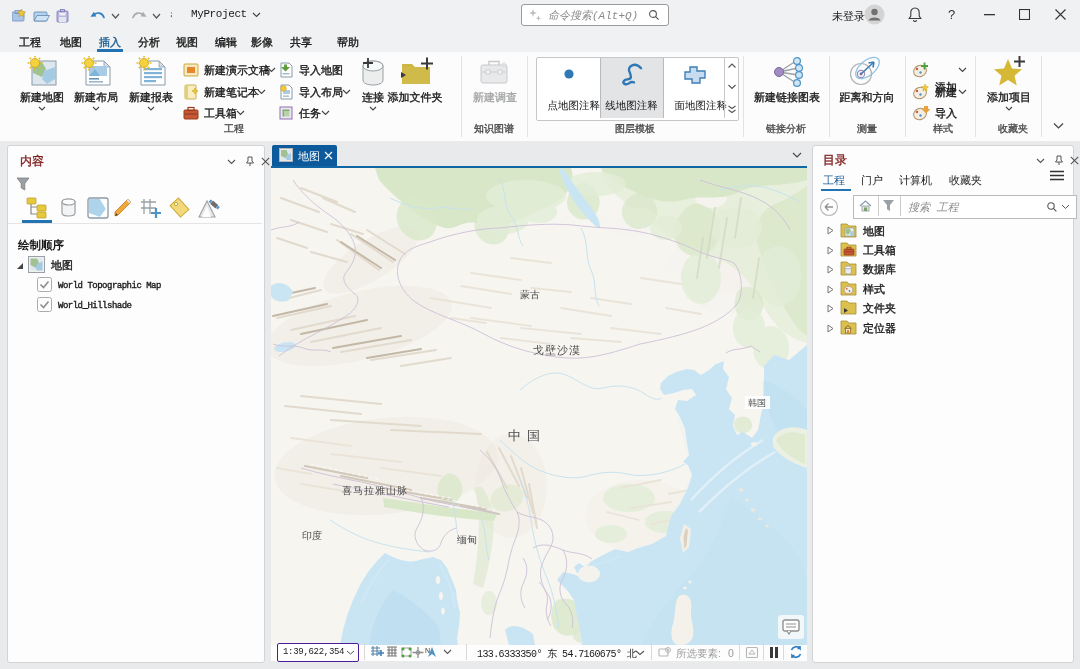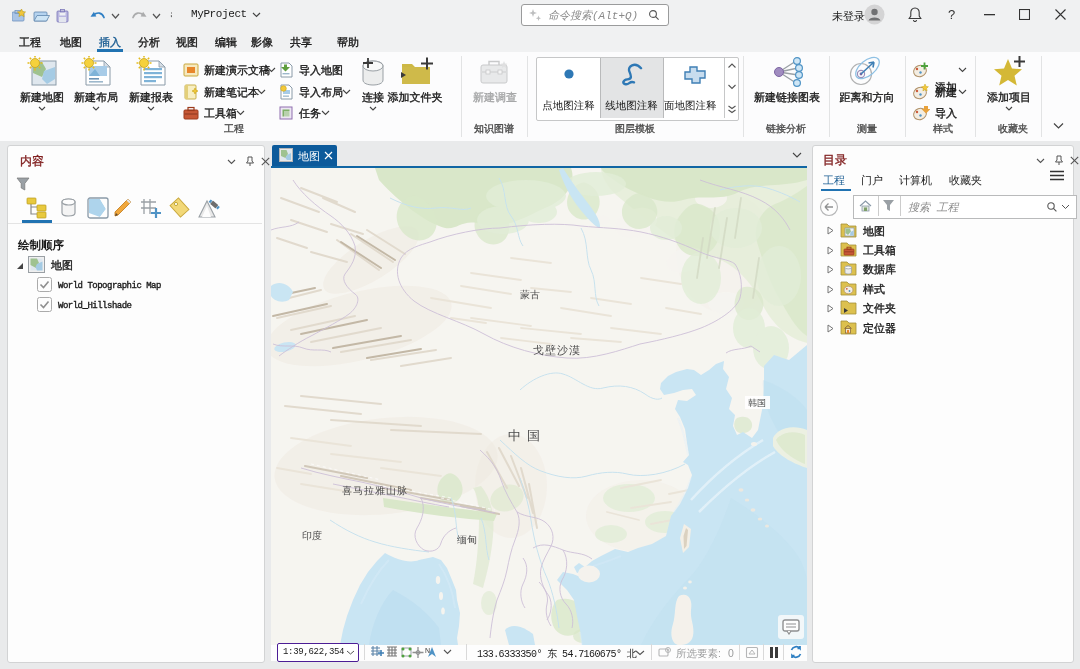--- a/index.html
+++ b/index.html
@@ -289,23 +289,23 @@
   <div class="ab" style="left:63px;top:0;width:62px;height:60px;background:#e3e4e5;border-left:1px solid #b9babb;border-right:1px solid #b9babb"></div>
   <svg class="ab" style="left:24px;top:8px" width="16" height="16">
         <circle cx="8" cy="8" r="4.6" fill="#2e78b5"></circle>
       </svg>
   <svg class="ab" style="left:82px;top:4px" width="26" height="26" viewBox="0 0 26 26">
         <path d="M21 5 C14 -1 7 5 10 10 C13 15 13 17 9 18 C5 19 4 23 8 23 C12 23 11 19 16 20" fill="none" stroke="#2e78b5" stroke-width="2.4" stroke-linecap="round" transform="rotate(8,13,13)"></path>
       </svg>
   <svg class="ab" style="left:146px;top:6px" width="24" height="22" viewBox="0 0 24 22">
         <path d="M2 8 L7 8 L7 3 L14 3 L14 7 L22 7 L22 14 L17 14 L17 19 L9 19 L9 15 L2 15 Z" fill="#c7dcee" stroke="#3f7fb5" stroke-width="1.4"></path>
       </svg>
-  <div class="ab" style="left:0px;top:41px;width:63px;text-align:center;font-size:10.5px">点地图注释</div>
+  <div class="ab" style="left:0px;top:41px;width:63px;text-align:right;font-size:10.5px">点地图注释</div>
   <div class="ab" style="left:63px;top:41px;width:63px;text-align:center;font-size:10.5px">线地图注释</div>
-  <div class="ab" style="left:127px;top:41px;width:63px;text-align:left;font-size:10.5px">面地图注释</div>
+  <div class="ab" style="left:127px;top:41px;width:63px;text-align:right;font-size:10.5px">面地图注释</div>
   <div class="ab" style="left:187px;top:0;width:13px;height:60px;border-left:1px solid #c6c7c8">
    <svg class="ab" style="left:3px;top:5px" width="8" height="6">
           <path d="M0.5 4.5 L4 1 L7.5 4.5" fill="none" stroke="#555" stroke-width="1.1"></path>
         </svg>
    <svg class="ab" style="left:3px;top:26px" width="8" height="6">
           <path d="M0.5 1 L4 4.5 L7.5 1" fill="none" stroke="#555" stroke-width="1.1"></path>
         </svg>
    <svg class="ab" style="left:3px;top:47px" width="8" height="9">
           <path d="M0.5 1 L4 3.5 L7.5 1 M0.5 5 L4 7.5 L7.5 5" fill="none" stroke="#555" stroke-width="1.1"></path>
         </svg>

